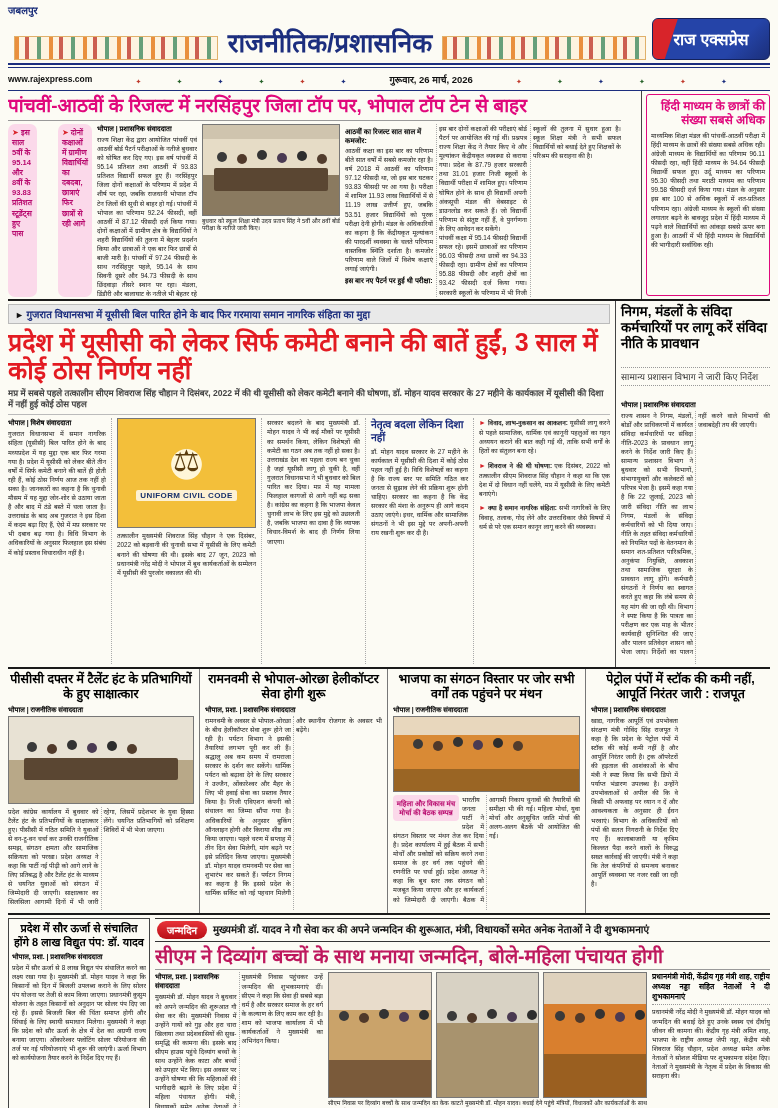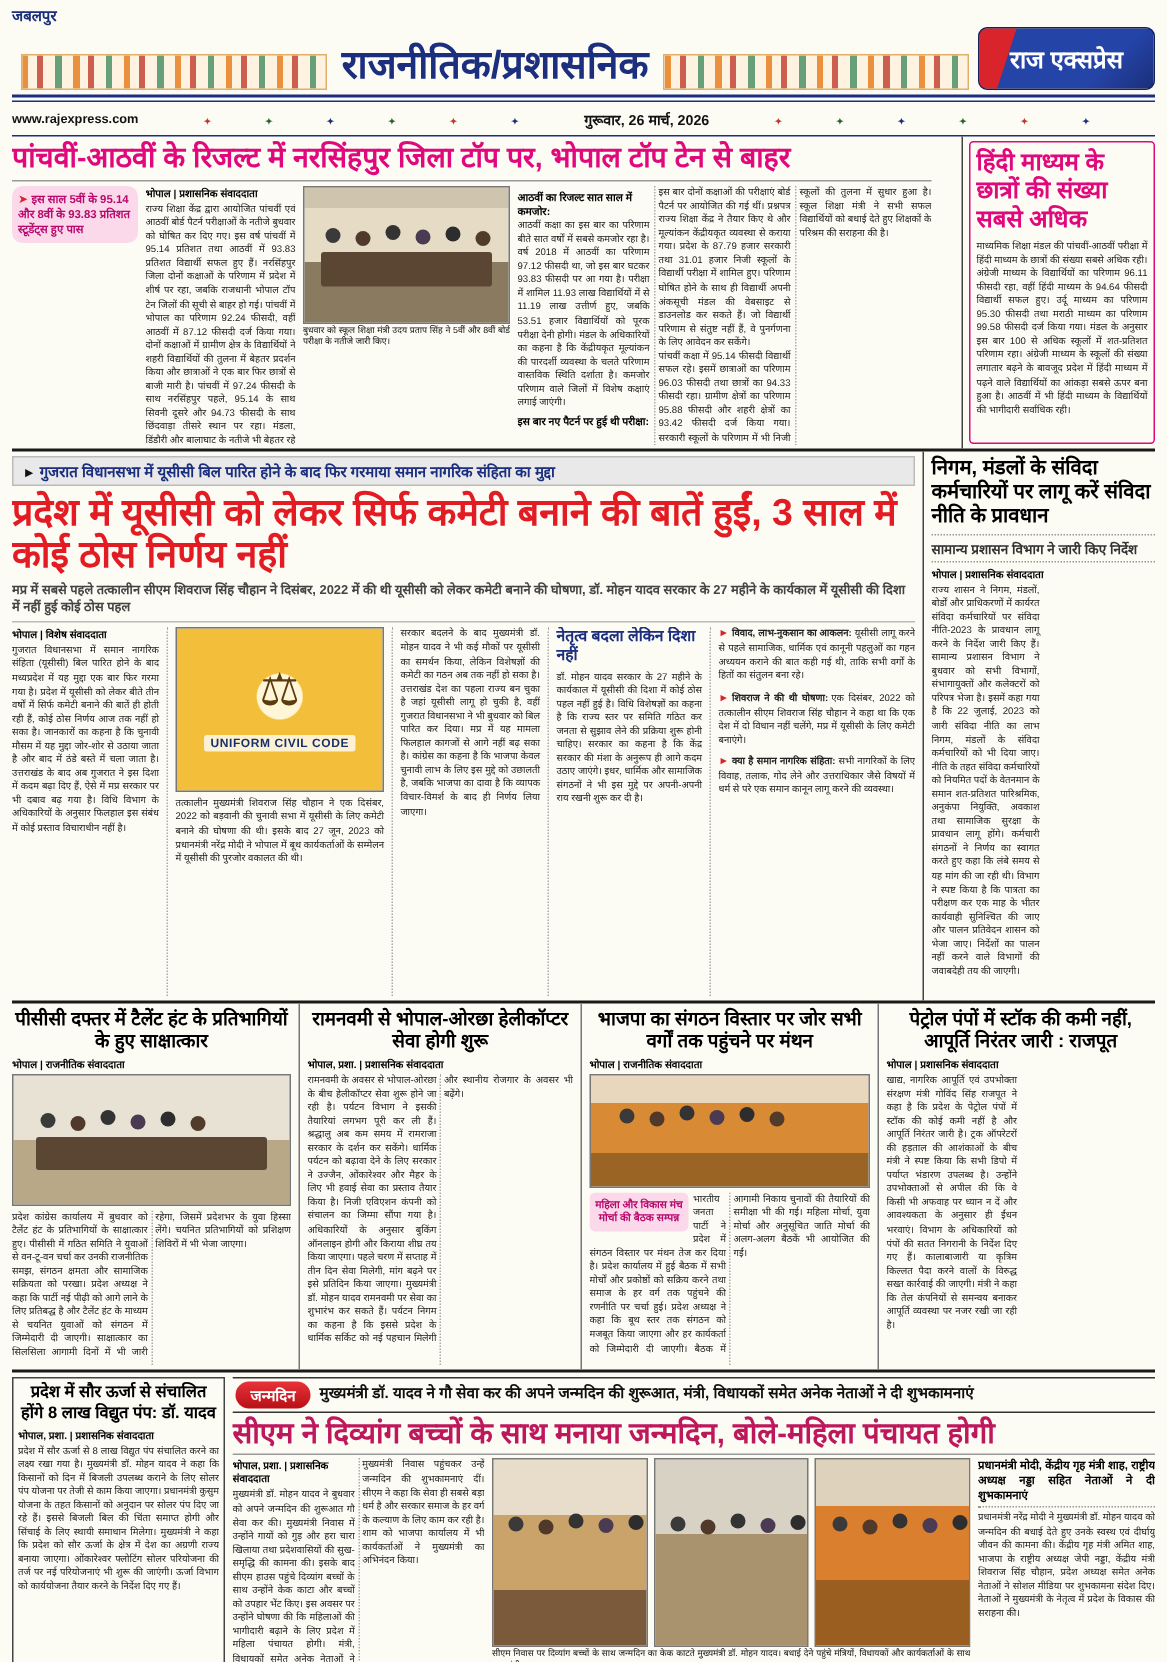--- a/index.html
+++ b/index.html
@@ -37,30 +37,30 @@
     box-shadow:20px 2px 0 #50392a,40px -2px 0 #333,60px 1px 0 #4a3a52,80px -1px 0 #2d2d2d,100px 2px 0 #513c2c;}
   .table-shape::before{content:"";position:absolute;left:8%;right:8%;top:48%;height:26%;background:#5a4632;border-radius:2px;}
   .figcap{font-size:5.9px;line-height:1.25;margin-top:2px;color:#111;text-align:justify;}
 
   
   .sec{border-bottom:2px solid #1a1a1a;}
   .sec1{height:210px;display:flex;}
   .s1-main{flex:1;padding:2px 20px 2px 0;border-right:1px solid #444;display:flex;flex-direction:column;overflow:hidden;}
   .s1-headline{font-size:19px;color:#e0087c;font-weight:bold;line-height:1.15;padding:2px 0 3px;border-bottom:1px solid #999;}
   .s1-body{display:flex;gap:5px;flex:1;overflow:hidden;padding-top:3px;}
-  .s1-stats{width:84px;display:flex;flex-direction:column;gap:21px;flex:none;}
+  .s1-stats{width:84px;display:flex;flex-direction:row;gap:21px;flex:none;}
   .stat-box{background:#fbd9ea;border-radius:7px;padding:4px;color:#b80a6e;font-weight:bold;font-size:7.6px;line-height:1.32;}
   .stat-box::before{content:"➤ ";color:#d8242a;font-size:8px;}
   .s1-col{width:100px;flex:none;overflow:hidden;}
   .s1-photo{width:138px;flex:none;display:flex;flex-direction:column;}
   .photo-meeting{height:92px;background:linear-gradient(180deg,#cfc4ae 0 15%,#e6dcc6 15% 55%,#8a7a60 55% 100%);}
   .s1-cols{flex:1;column-count:3;column-gap:6px;column-rule:1px dotted #aaa;column-fill:auto;height:100%;overflow:hidden;}
   .s1-side{width:128px;flex:none;padding:3px 0 3px 4px;}
   .s1-side-inner{border:1.5px solid #e0087c;border-radius:3px;height:100%;padding:4px;overflow:hidden;}
-  .s1-side-inner h3{color:#e0087c;font-size:16px;line-height:1.2;text-align:left;margin-bottom:3px;font-weight:bold;}
+  .s1-side-inner h3{color:#e0087c;font-size:12px;line-height:1.2;text-align:right;margin-bottom:3px;font-weight:bold;}
 
   
   .sec2{height:368px;display:flex;}
   .ucc-main{flex:1;padding:3px 5px 3px 0;border-right:1px solid #444;display:flex;flex-direction:column;overflow:hidden;}
   .kicker{background:#e9e9e9;border:1px solid #bbb;font-size:10px;font-weight:bold;color:#1c2e7e;padding:2px 6px;}
   .kicker::before{content:"► ";color:#111;font-size:9px;}
   .ucc-headline{font-size:25px;line-height:1.12;color:#e31b22;font-weight:bold;padding:4px 0 2px;}
   .ucc-deck{font-size:8.6px;font-weight:bold;color:#444;line-height:1.3;padding:2px 0 4px;border-bottom:1px solid #bbb;}
   .ucc-cols{display:flex;flex:1;overflow:hidden;padding-top:3px;}
   .ucc-c{border-right:1px dotted #aaa;padding:0 5px;overflow:hidden;}
@@ -74,21 +74,21 @@
   .photo-ucc{height:110px;background:radial-gradient(circle at 50% 42%,#fff6d8 0 16%,#f3bf3a 17% 100%);
     display:flex;flex-direction:column;align-items:center;justify-content:center;gap:14px;margin-bottom:3px;}
   .ucc-scale::before{content:"⚖";font-size:30px;line-height:1;color:#5a3c0e;}
   .ucc-img-title{font-size:8px;font-weight:bold;color:#17306b;letter-spacing:.4px;background:rgba(255,255,255,.78);padding:1px 4px;border-radius:2px;}
   .ucc-sub{font-size:10.5px;font-weight:bold;color:#1c2e7e;line-height:1.2;margin-bottom:3px;}
   .bullet{margin-bottom:5px;}
   .bmark::before{content:"►";color:#d8242a;font-size:7px;margin-right:2px;}
   .blead{font-weight:bold;margin-right:2px;}
   .contract{width:154px;flex:none;padding:3px 0 3px 5px;display:flex;flex-direction:column;overflow:hidden;}
   .contract h2{font-size:13.5px;line-height:1.2;font-weight:bold;color:#000;}
-  .c-sub{font-size:9px;font-weight:bold;color:#333;border-top:1px dotted #999;border-bottom:1px dotted #999;padding:2px 0;margin:3px 0;}
+  .c-sub{font-size:9px;font-weight:normal;color:#333;border-top:1px dotted #999;border-bottom:1px dotted #999;padding:2px 0;margin:14px 0;}
   .c-body{flex:1;column-count:2;column-gap:5px;column-rule:1px dotted #aaa;column-fill:auto;overflow:hidden;}
 
   
   .sec3{height:246px;display:flex;}
   .r3{padding:3px 5px;border-right:1px solid #777;display:flex;flex-direction:column;overflow:hidden;}
   .r3:first-child{padding-left:0;}
   .r3:last-child{border-right:none;padding-right:0;}
   .r3 h2{font-size:12.5px;line-height:1.22;text-align:center;font-weight:bold;margin-bottom:2px;color:#000;}
   .r3-body{flex:1;column-count:2;column-gap:5px;column-rule:1px dotted #aaa;column-fill:auto;overflow:hidden;}
   .r3-1{width:192px;flex:none;} .r3-2{width:188px;flex:none;justify-content:center;} .r3-3{width:198px;flex:none;} .r3-4{flex:1;}
@@ -158,20 +158,21 @@
       </span>
     </div>
   </header>
 
   <section class="sec sec1">
     <div class="s1-main">
       <h2 class="s1-headline">पांचवीं-आठवीं के रिजल्ट में नरसिंहपुर जिला टॉप पर, भोपाल टॉप टेन से बाहर</h2>
       <div class="s1-body">
         <div class="s1-stats">
           <div class="stat-box"><span>इस साल 5वीं के 95.14 और 8वीं के 93.83 प्रतिशत स्टूडेंट्स हुए पास</span></div>
+          <div class="stat-box"><span>दोनों कक्षाओं में ग्रामीण विद्यार्थियों का दबदबा, छात्राएं फिर छात्रों से रही आगे</span></div>
         </div>
         <div class="s1-col">
           <p class="byline">भोपाल | प्रशासनिक संवाददाता</p>
           <p class="body">राज्य शिक्षा केंद्र द्वारा आयोजित पांचवीं एवं आठवीं बोर्ड पैटर्न परीक्षाओं के नतीजे बुधवार को घोषित कर दिए गए। इस वर्ष पांचवीं में 95.14 प्रतिशत तथा आठवीं में 93.83 प्रतिशत विद्यार्थी सफल हुए हैं। नरसिंहपुर जिला दोनों कक्षाओं के परिणाम में प्रदेश में शीर्ष पर रहा, जबकि राजधानी भोपाल टॉप टेन जिलों की सूची से बाहर हो गई। पांचवीं में भोपाल का परिणाम 92.24 फीसदी, वहीं आठवीं में 87.12 फीसदी दर्ज किया गया। दोनों कक्षाओं में ग्रामीण क्षेत्र के विद्यार्थियों ने शहरी विद्यार्थियों की तुलना में बेहतर प्रदर्शन किया और छात्राओं ने एक बार फिर छात्रों से बाजी मारी है। पांचवीं में 97.24 फीसदी के साथ नरसिंहपुर पहले, 95.14 के साथ सिवनी दूसरे और 94.73 फीसदी के साथ छिंदवाड़ा तीसरे स्थान पर रहा। मंडला, डिंडौरी और बालाघाट के नतीजे भी बेहतर रहे हैं।</p>
         </div>
         <figure class="s1-photo">
           <div class="photo photo-meeting people table-shape"></div>
           <figcaption class="figcap">बुधवार को स्कूल शिक्षा मंत्री उदय प्रताप सिंह ने 5वीं और 8वीं बोर्ड परीक्षा के नतीजे जारी किए।</figcaption>
         </figure>
         <div class="s1-cols">

